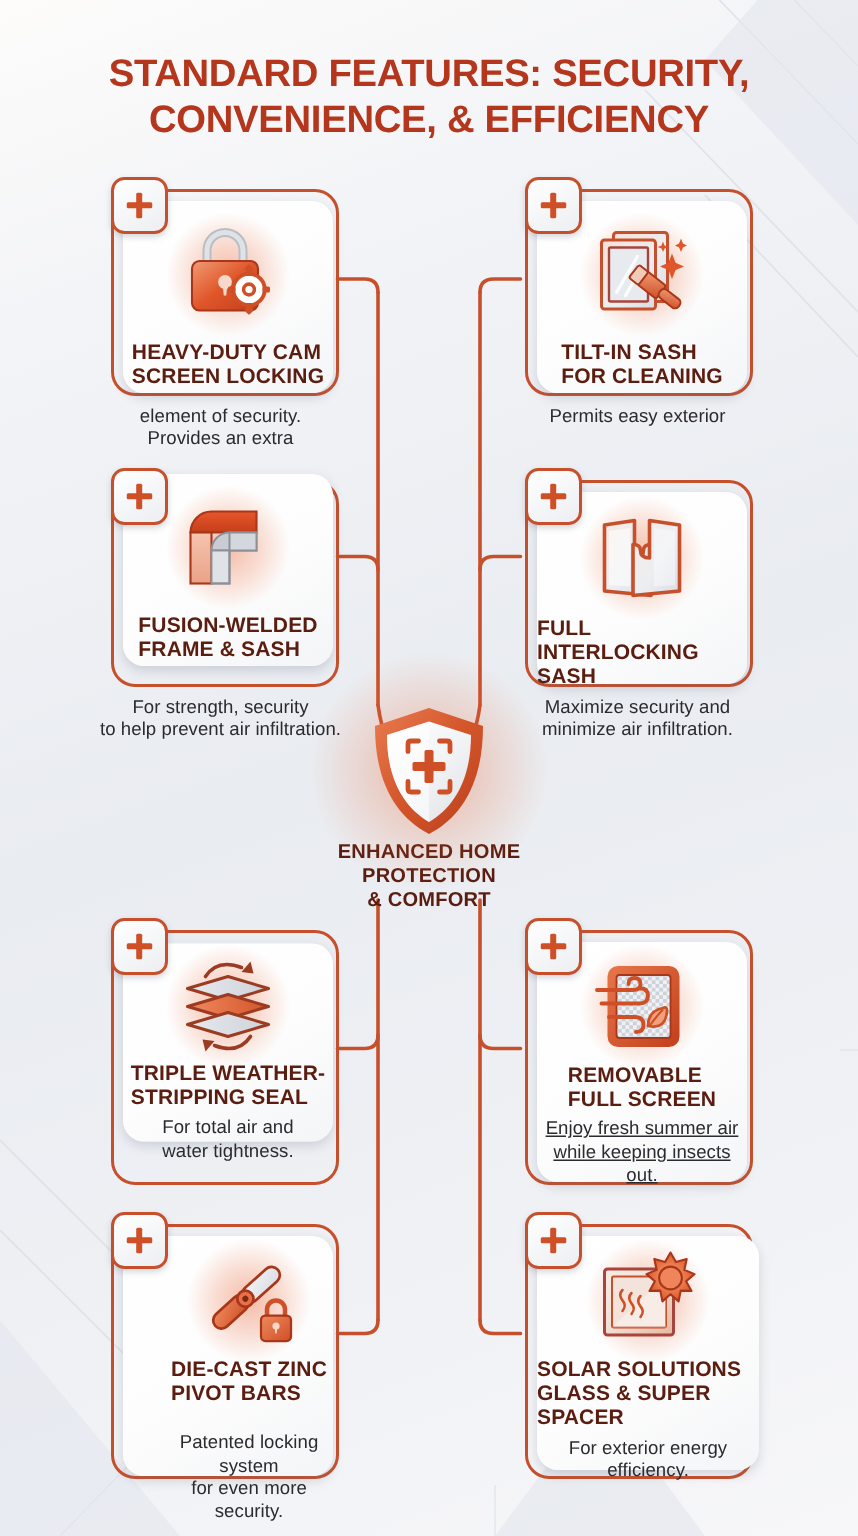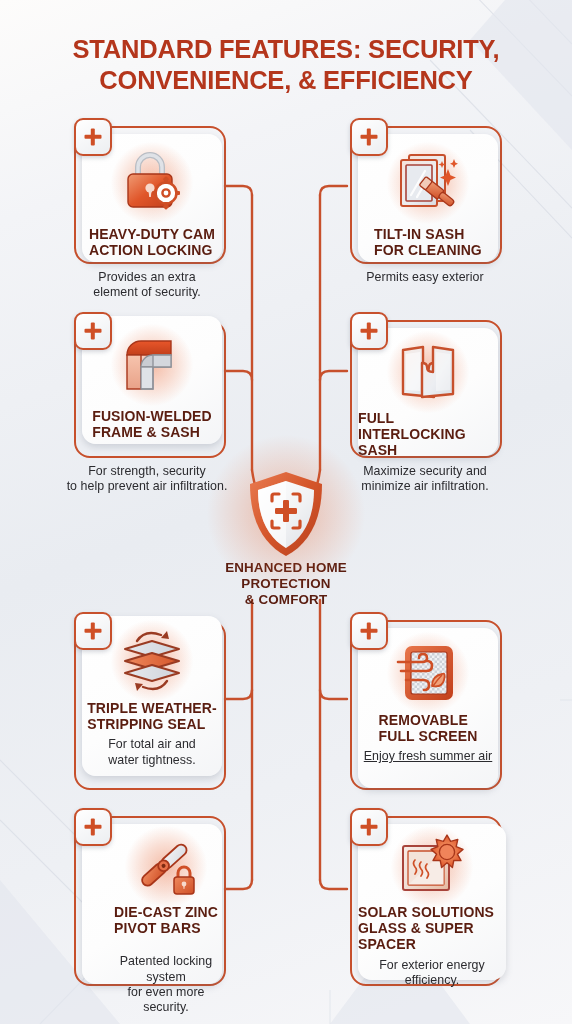--- a/index.html
+++ b/index.html
@@ -211,26 +211,26 @@
               <rect x="-14" y="-2" width="5" height="4" rx="1"></rect>
               <rect x="9" y="-2" width="5" height="4" rx="1"></rect>
               <rect x="-12" y="-12" width="4.6" height="4.6" rx="1" transform="rotate(45)"></rect>
               <rect x="7.4" y="7.4" width="4.6" height="4.6" rx="1" transform="rotate(45)"></rect>
             </g>
           </g>
         </svg>
       </div>
       <div class="ctitle">
         <div>HEAVY-DUTY CAM</div>
-        <div>ACTION LOCKING</div>
+        <div>SCREEN LOCKING</div>
       </div>
     </div>
     <div class="cdesc outside" style="top:152px;">
+      <div>element of security.</div>
       <div>Provides an extra</div>
-      <div>element of security.</div>
     </div>
     <div class="badge" style="left:10px;top:0px;"></div>
   </div>
 
   <div class="card" style="left:342px;top:118px;width:166px;height:170px;">
     <div class="frame" style="width:152px;height:138px;left:8px;top:8px;"></div>
     <div class="panel" style="left:16px;top:16px;width:140px;height:128px;">
       <div class="iconwrap">
         <div class="glow"></div>
         <svg width="72" height="72" viewBox="0 0 72 72">
@@ -337,21 +337,21 @@
     </div>
     <div class="cdesc outside" style="top:152px;">
       <div>Maximize security and</div>
       <div>minimize air infiltration.</div>
     </div>
     <div class="badge" style="left:8px;top:0px;"></div>
   </div>
 
   <div class="card" style="left:64px;top:612px;width:166px;height:180px;">
     <div class="frame" style="width:152px;height:170px;left:10px;top:8px;"></div>
-    <div class="panel" style="left:18px;top:4px;width:140px;height:160px;">
+    <div class="panel" style="left:18px;top:17px;width:140px;height:132px;">
       <div class="iconwrap" style="height:74px;">
         <div class="glow"></div>
         <svg width="74" height="68" viewBox="0 0 74 68">
           <defs>
             <linearGradient id="ly1" x1="0" y1="0" x2="1" y2="0">
               <stop offset="0" stop-color="#e6e9ee"></stop>
                 <stop offset="1" stop-color="#cfd3da"></stop>
             </linearGradient>
             <linearGradient id="ly2" x1="0" y1="0" x2="1" y2="0">
               <stop offset="0" stop-color="#ef8a5e"></stop>
@@ -406,20 +406,21 @@
           <path d="M50 36 q-10 2 -10 12 q10 2 12 -6 q2 -8 -2 -6 Z" fill="#f0a07a" stroke="#cf4f26" stroke-width="1.8" stroke-linejoin="round"></path>
           <path d="M41 48 q5 -7 9 -11" fill="none" stroke="#cf4f26" stroke-width="1.4"></path>
         </svg>
       </div>
       <div class="ctitle">
         <div>REMOVABLE</div>
         <div>FULL SCREEN</div>
       </div>
       <div class="cdesc" style="margin-top:5px;text-decoration:underline;">
         <div>Enjoy fresh summer air</div>
+        <div>while keeping insects out.</div>
       </div>
     </div>
     <div class="badge" style="left:8px;top:0px;"></div>
   </div>
 
   <div class="card" style="left:64px;top:808px;width:166px;height:180px;">
     <div class="frame" style="width:152px;height:170px;left:10px;top:8px;"></div>
     <div class="panel" style="left:18px;top:16px;width:140px;height:160px;padding-left:28px;">
       <div class="iconwrap" style="height:74px;">
         <div class="glow"></div>

